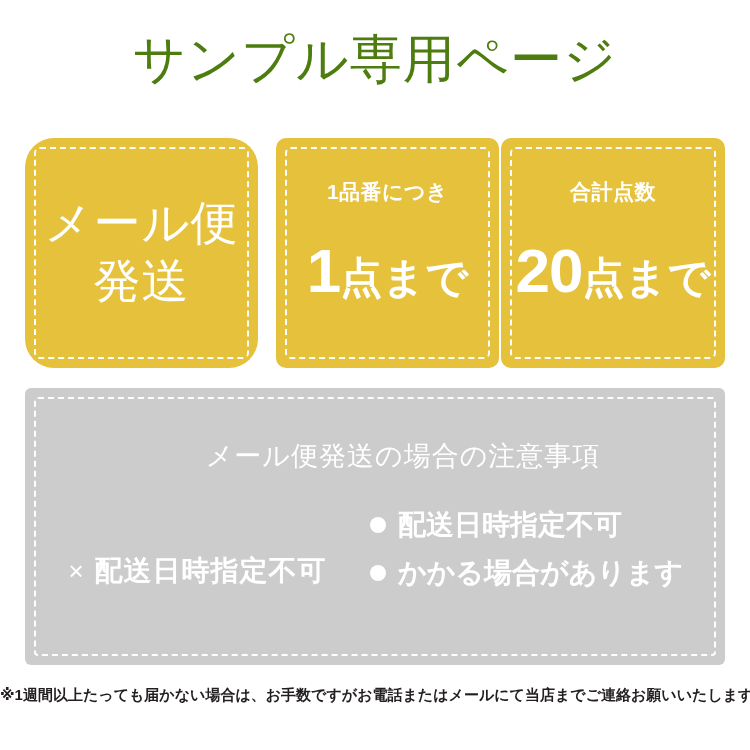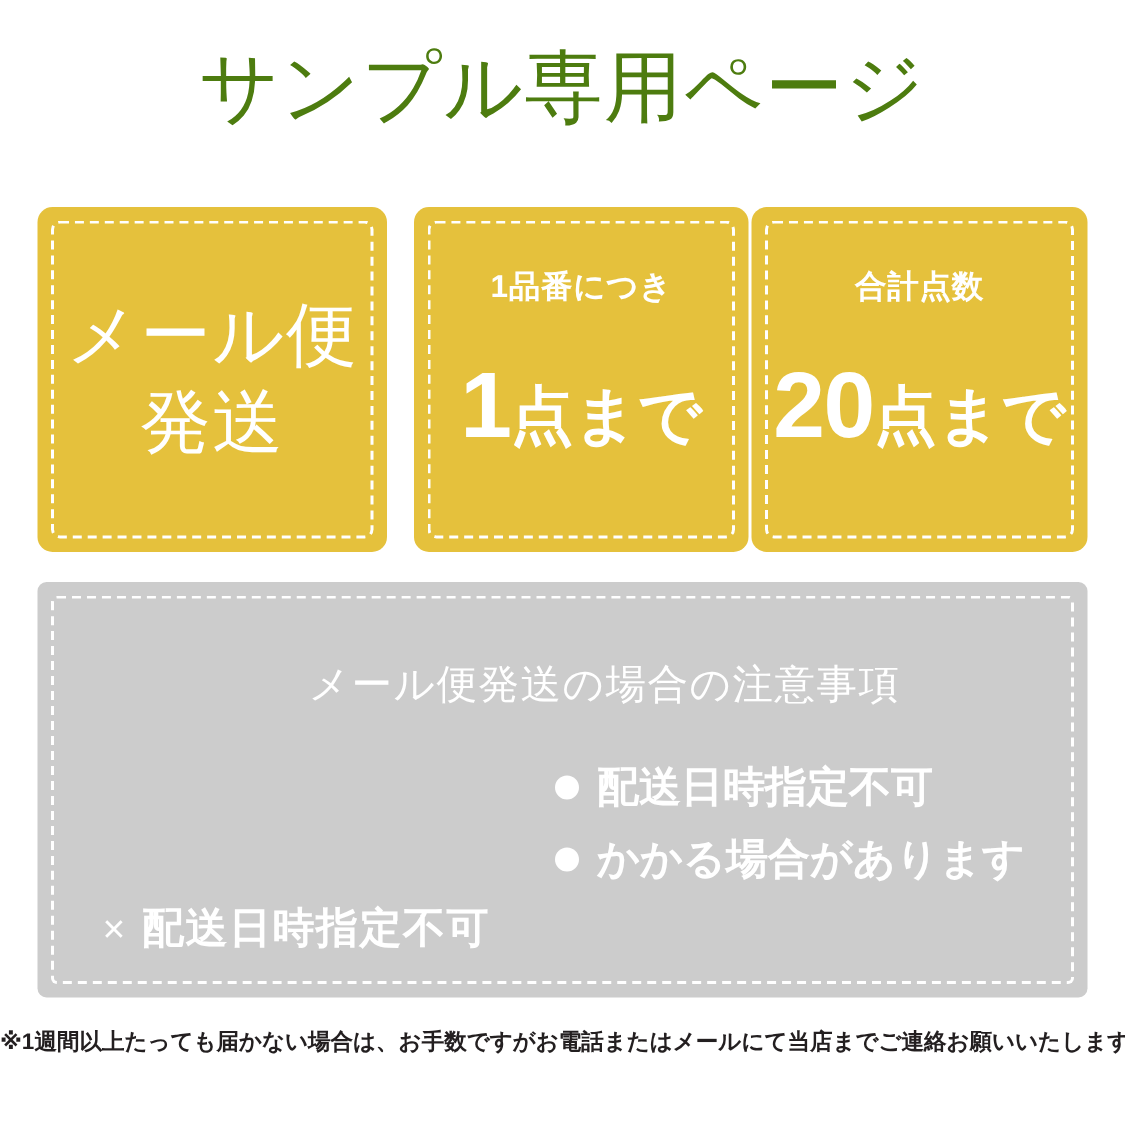--- a/index.html
+++ b/index.html
@@ -43,21 +43,21 @@
   .card {
     position: relative;
     background: #e5c13c;
     border-radius: 10px;
     box-sizing: border-box;
     display: flex;
     flex-direction: column;
     align-items: center;
     color: #ffffff;
   }
-  .card-1 { width: 233px; }
+  .card-1 { width: 233px; border-radius: 29px; }
   .card-2 { width: 223px; margin-left: 16px; }
   .card-3 { width: 224px; }
 
   .card-dash {
     position: absolute;
     left: 9px;
     top: 9px;
     right: 9px;
     bottom: 9px;
     border: 2px dashed #ffffff;
@@ -142,21 +142,21 @@
     left: 0;
     top: 118px;
     width: 700px;
     height: 140px;
     display: flex;
     align-items: flex-start;
   }
   .notice-left {
     width: 345px;
     display: flex;
-    align-items: flex-end;
+    align-items: center;
     justify-content: center;
     height: 130px;
     box-sizing: border-box;
   }
   .notice-left-text {
     color: #ffffff;
     font-size: 28px;
     line-height: 34px;
     font-weight: bold;
     white-space: nowrap;

